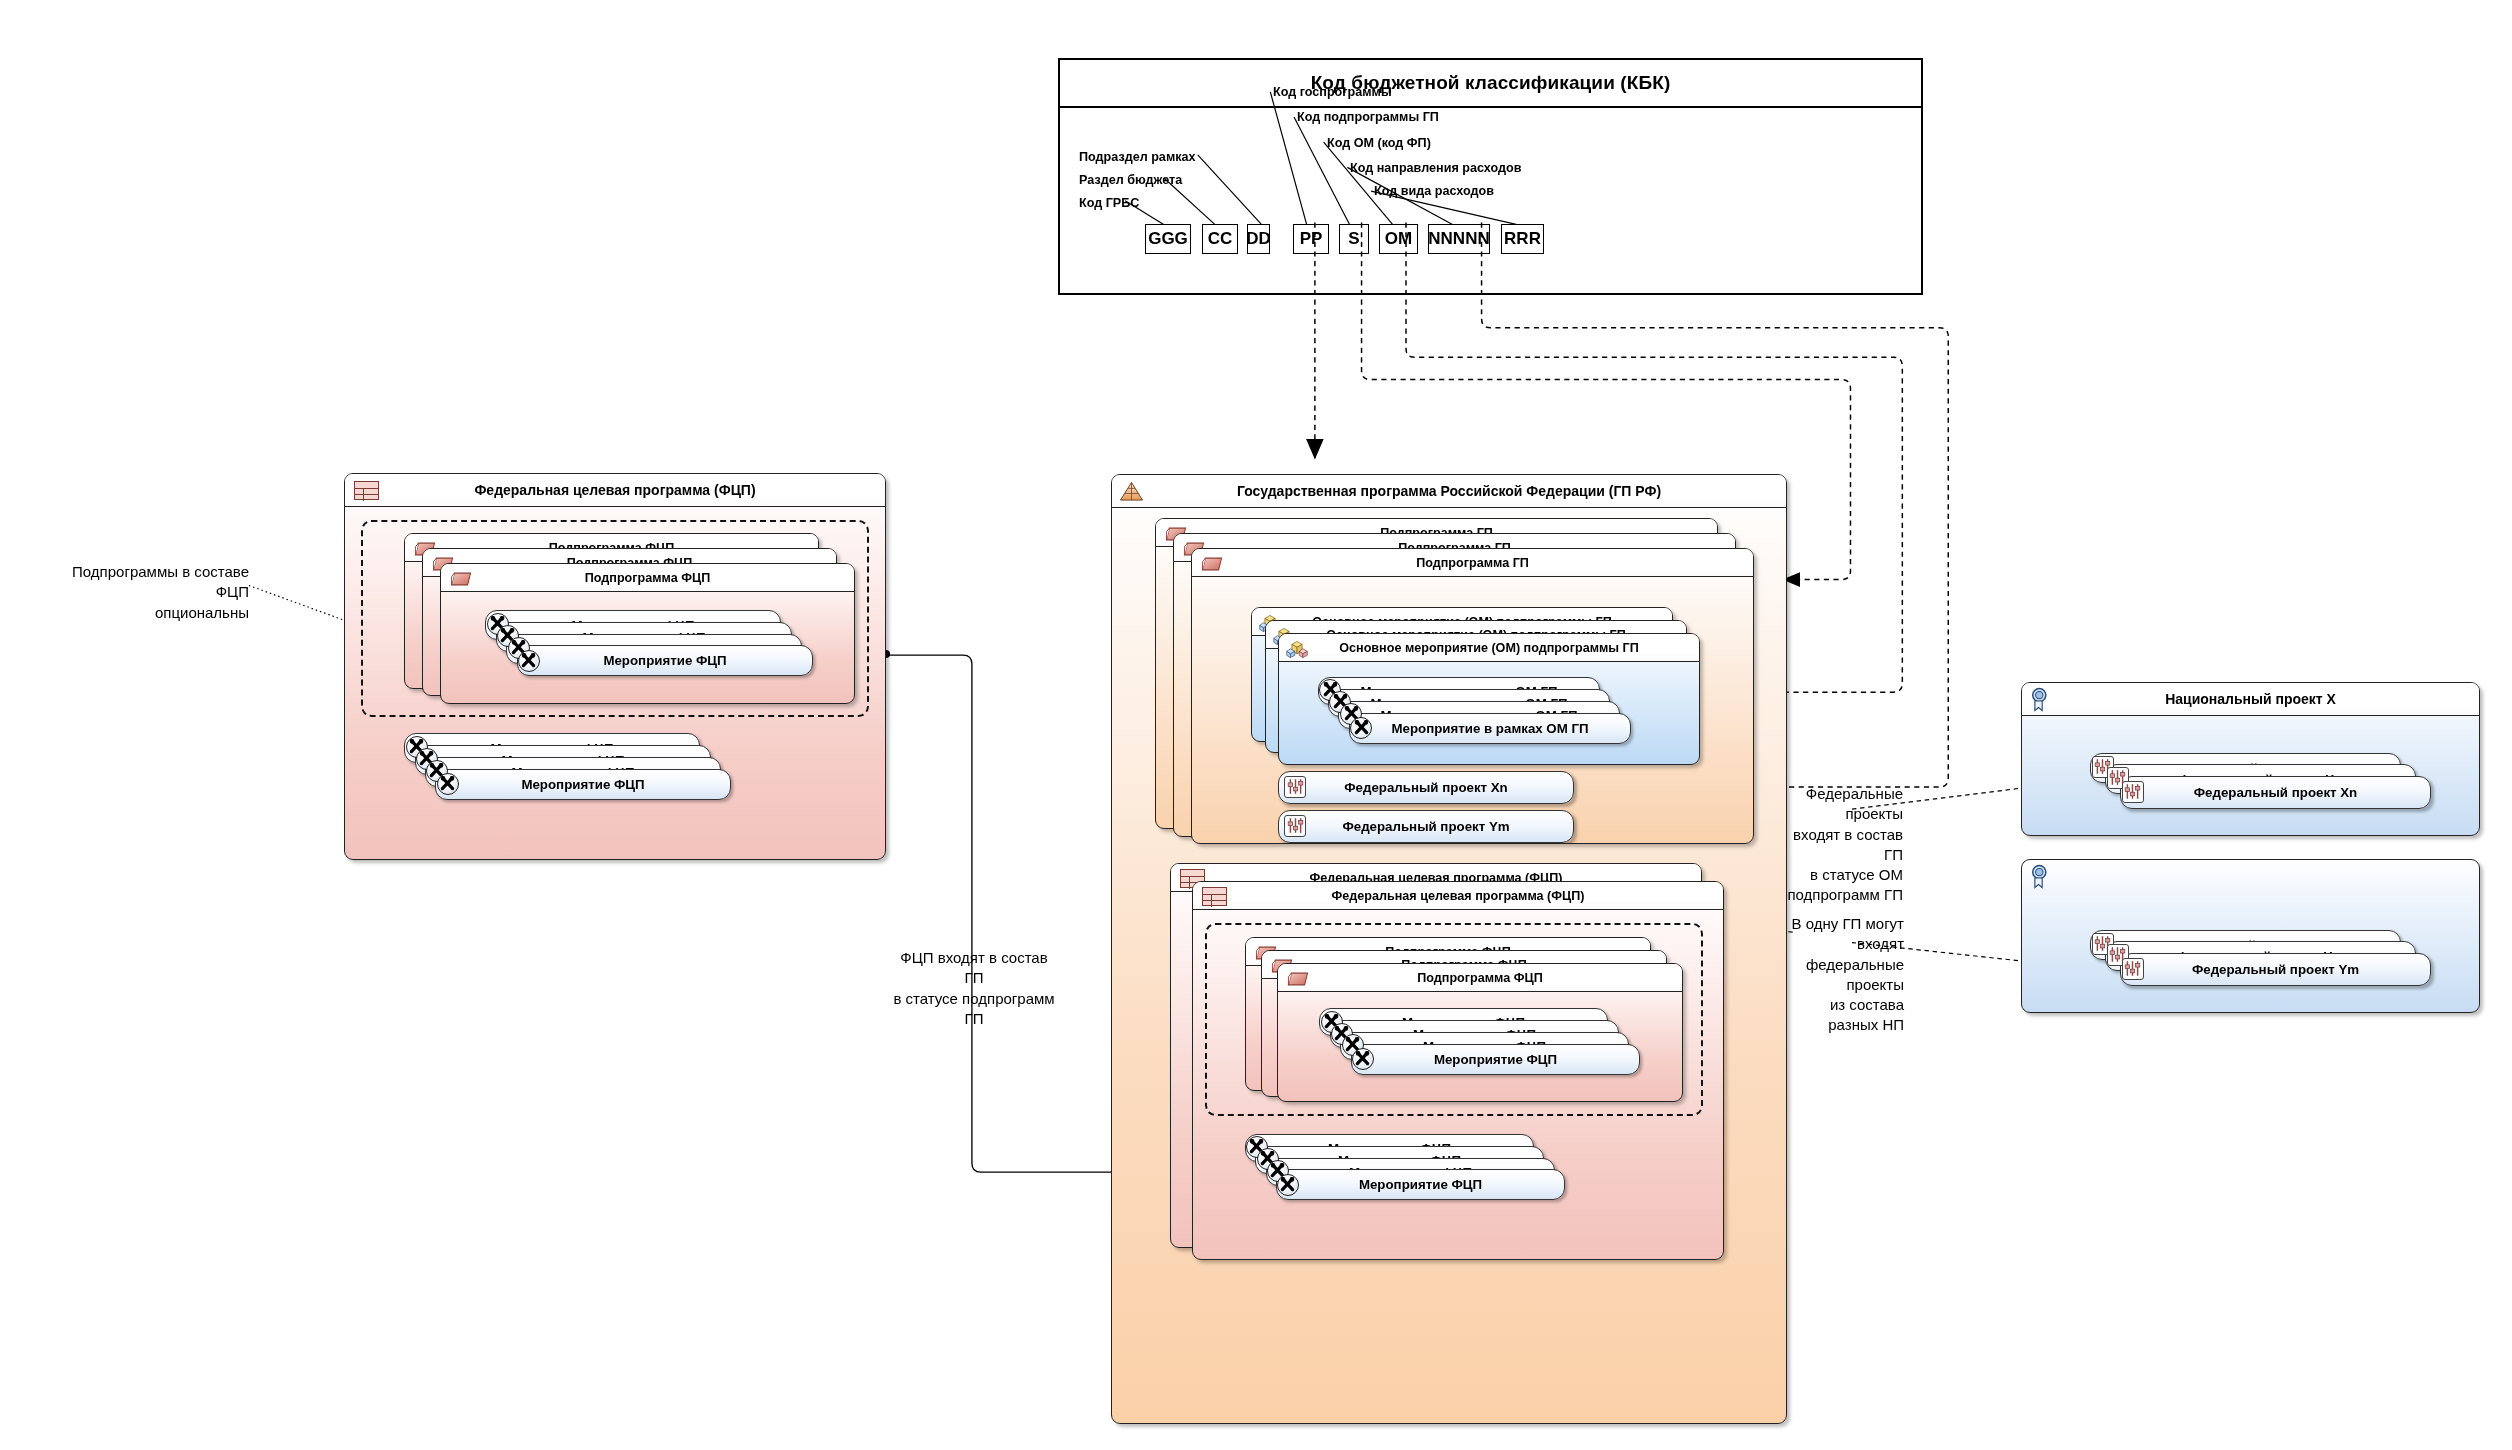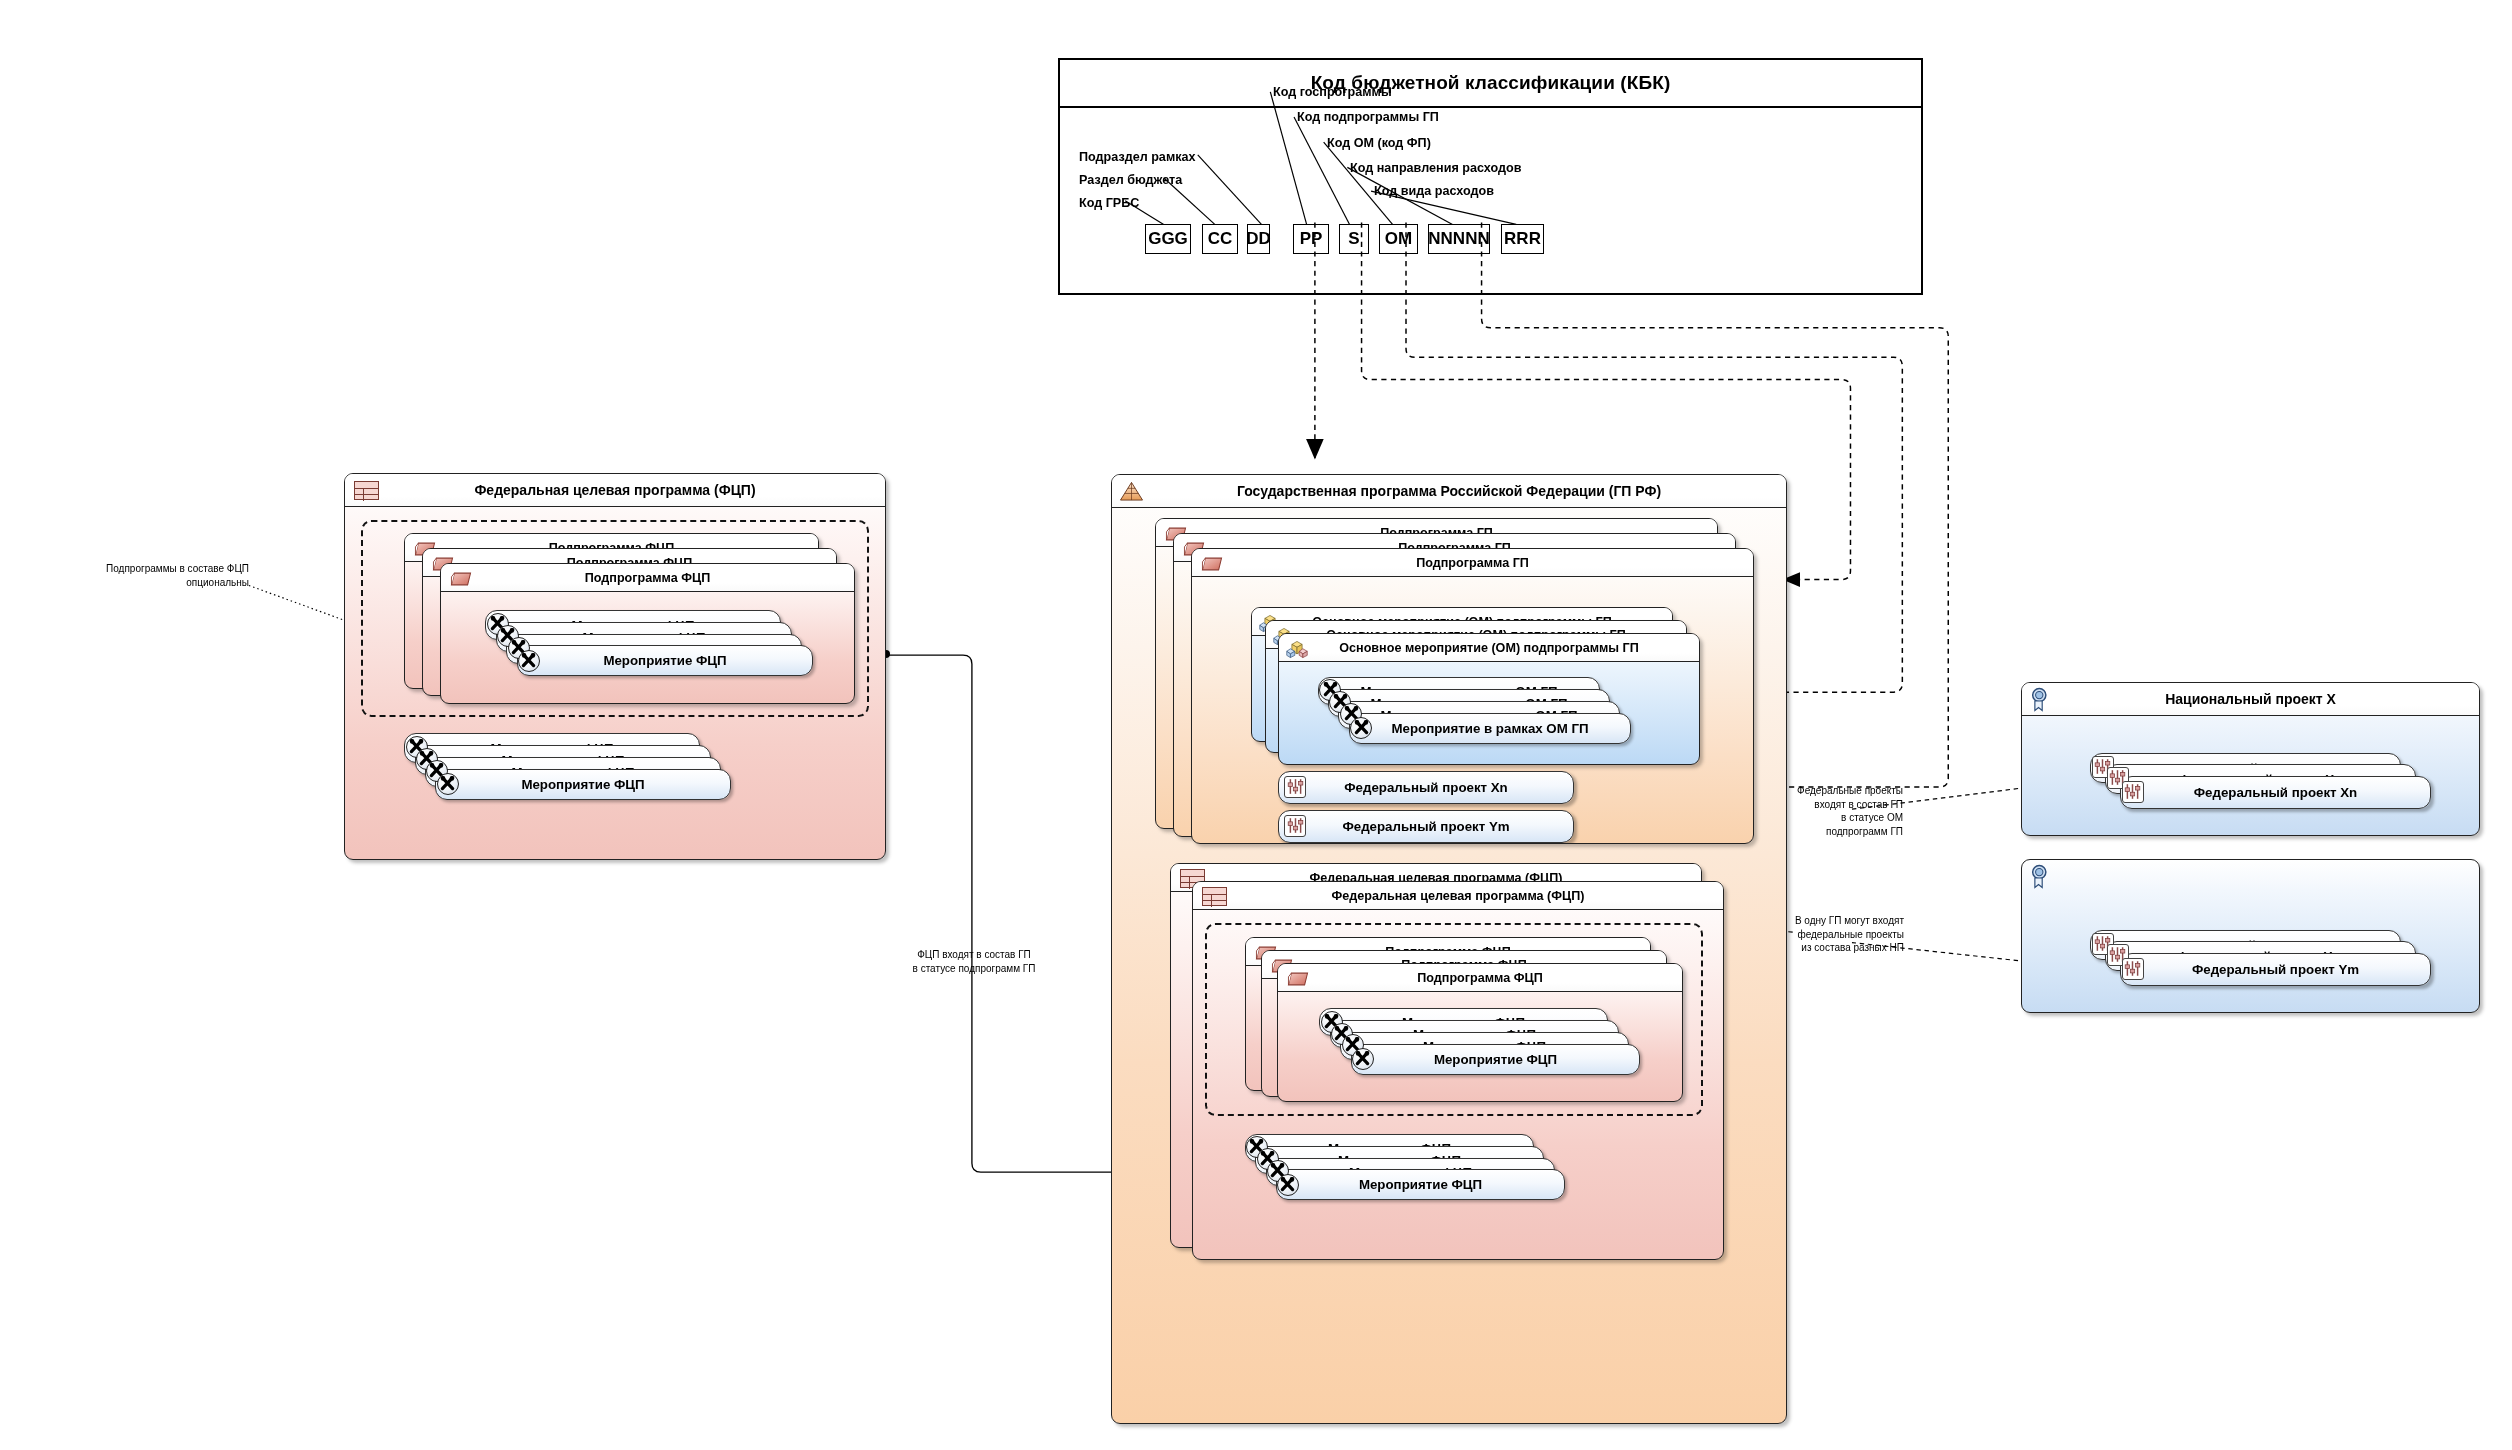--- a/index.html
+++ b/index.html
@@ -41,21 +41,21 @@
         background:linear-gradient(180deg,#ffffff 0%,#f4f8fd 45%,#d8e6f6 100%);
         box-shadow:2.2px 2.2px 3px rgba(0,0,0,.28);
         display:flex;align-items:center;justify-content:center;
         font-size:13.3px;font-weight:bold;}
   .pill.plain{background:linear-gradient(180deg,#ffffff 0%,#fbfcfe 50%,#eef3fa 100%);}
 
   
   .dashframe{position:absolute;border:2.2px dashed #111;border-radius:10.4px;box-sizing:border-box;}
 
   
-  .note{position:absolute;font-size:10px;line-height:1.35;text-align:center;white-space:pre-line;}
+  .note{position:absolute;font-size:15px;line-height:1.35;text-align:center;white-space:pre-line;}
   .note.r{text-align:right;}
 
   
   .dot{position:absolute;width:8.1px;height:8.1px;border-radius:50%;background:#000;}
 
   svg.ov{position:absolute;left:0;top:0;width:2512px;height:1451px;pointer-events:none;}
 
   
   .ic{position:absolute;display:block;}
   .ic-table{width:25px;height:19px;background:#f6d7d2;border:1.2px solid #7a3b33;box-sizing:border-box;}

